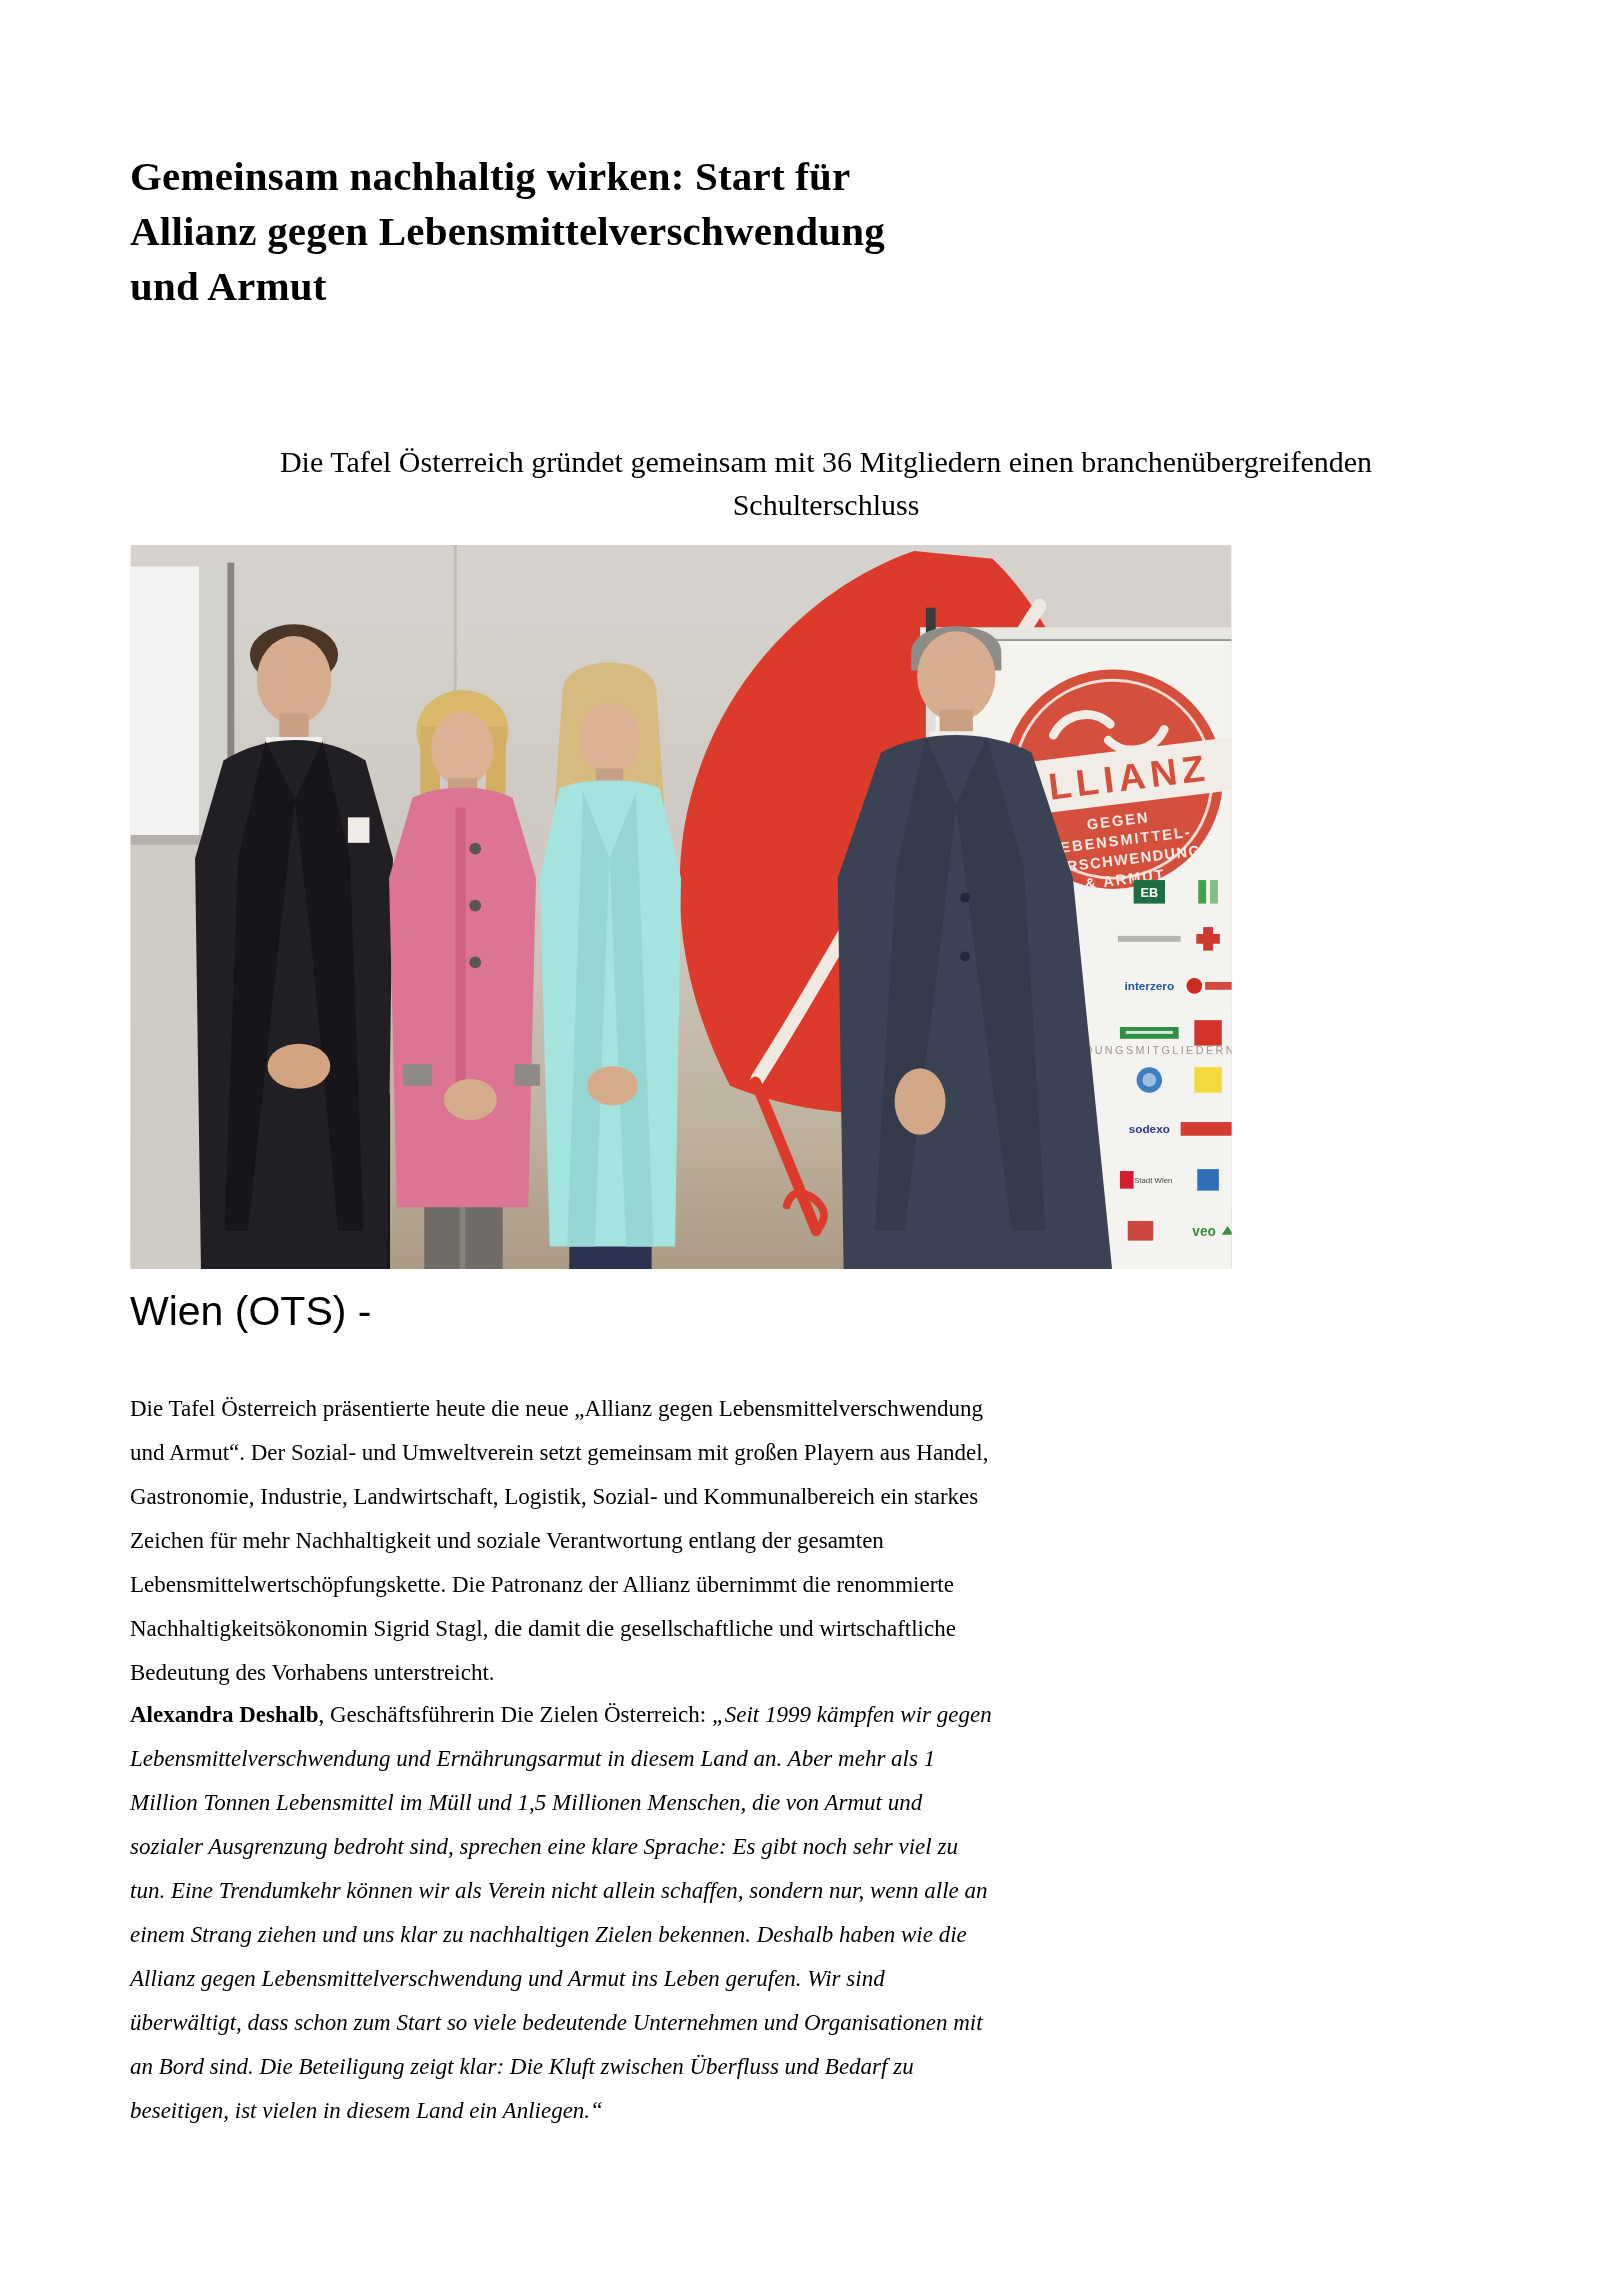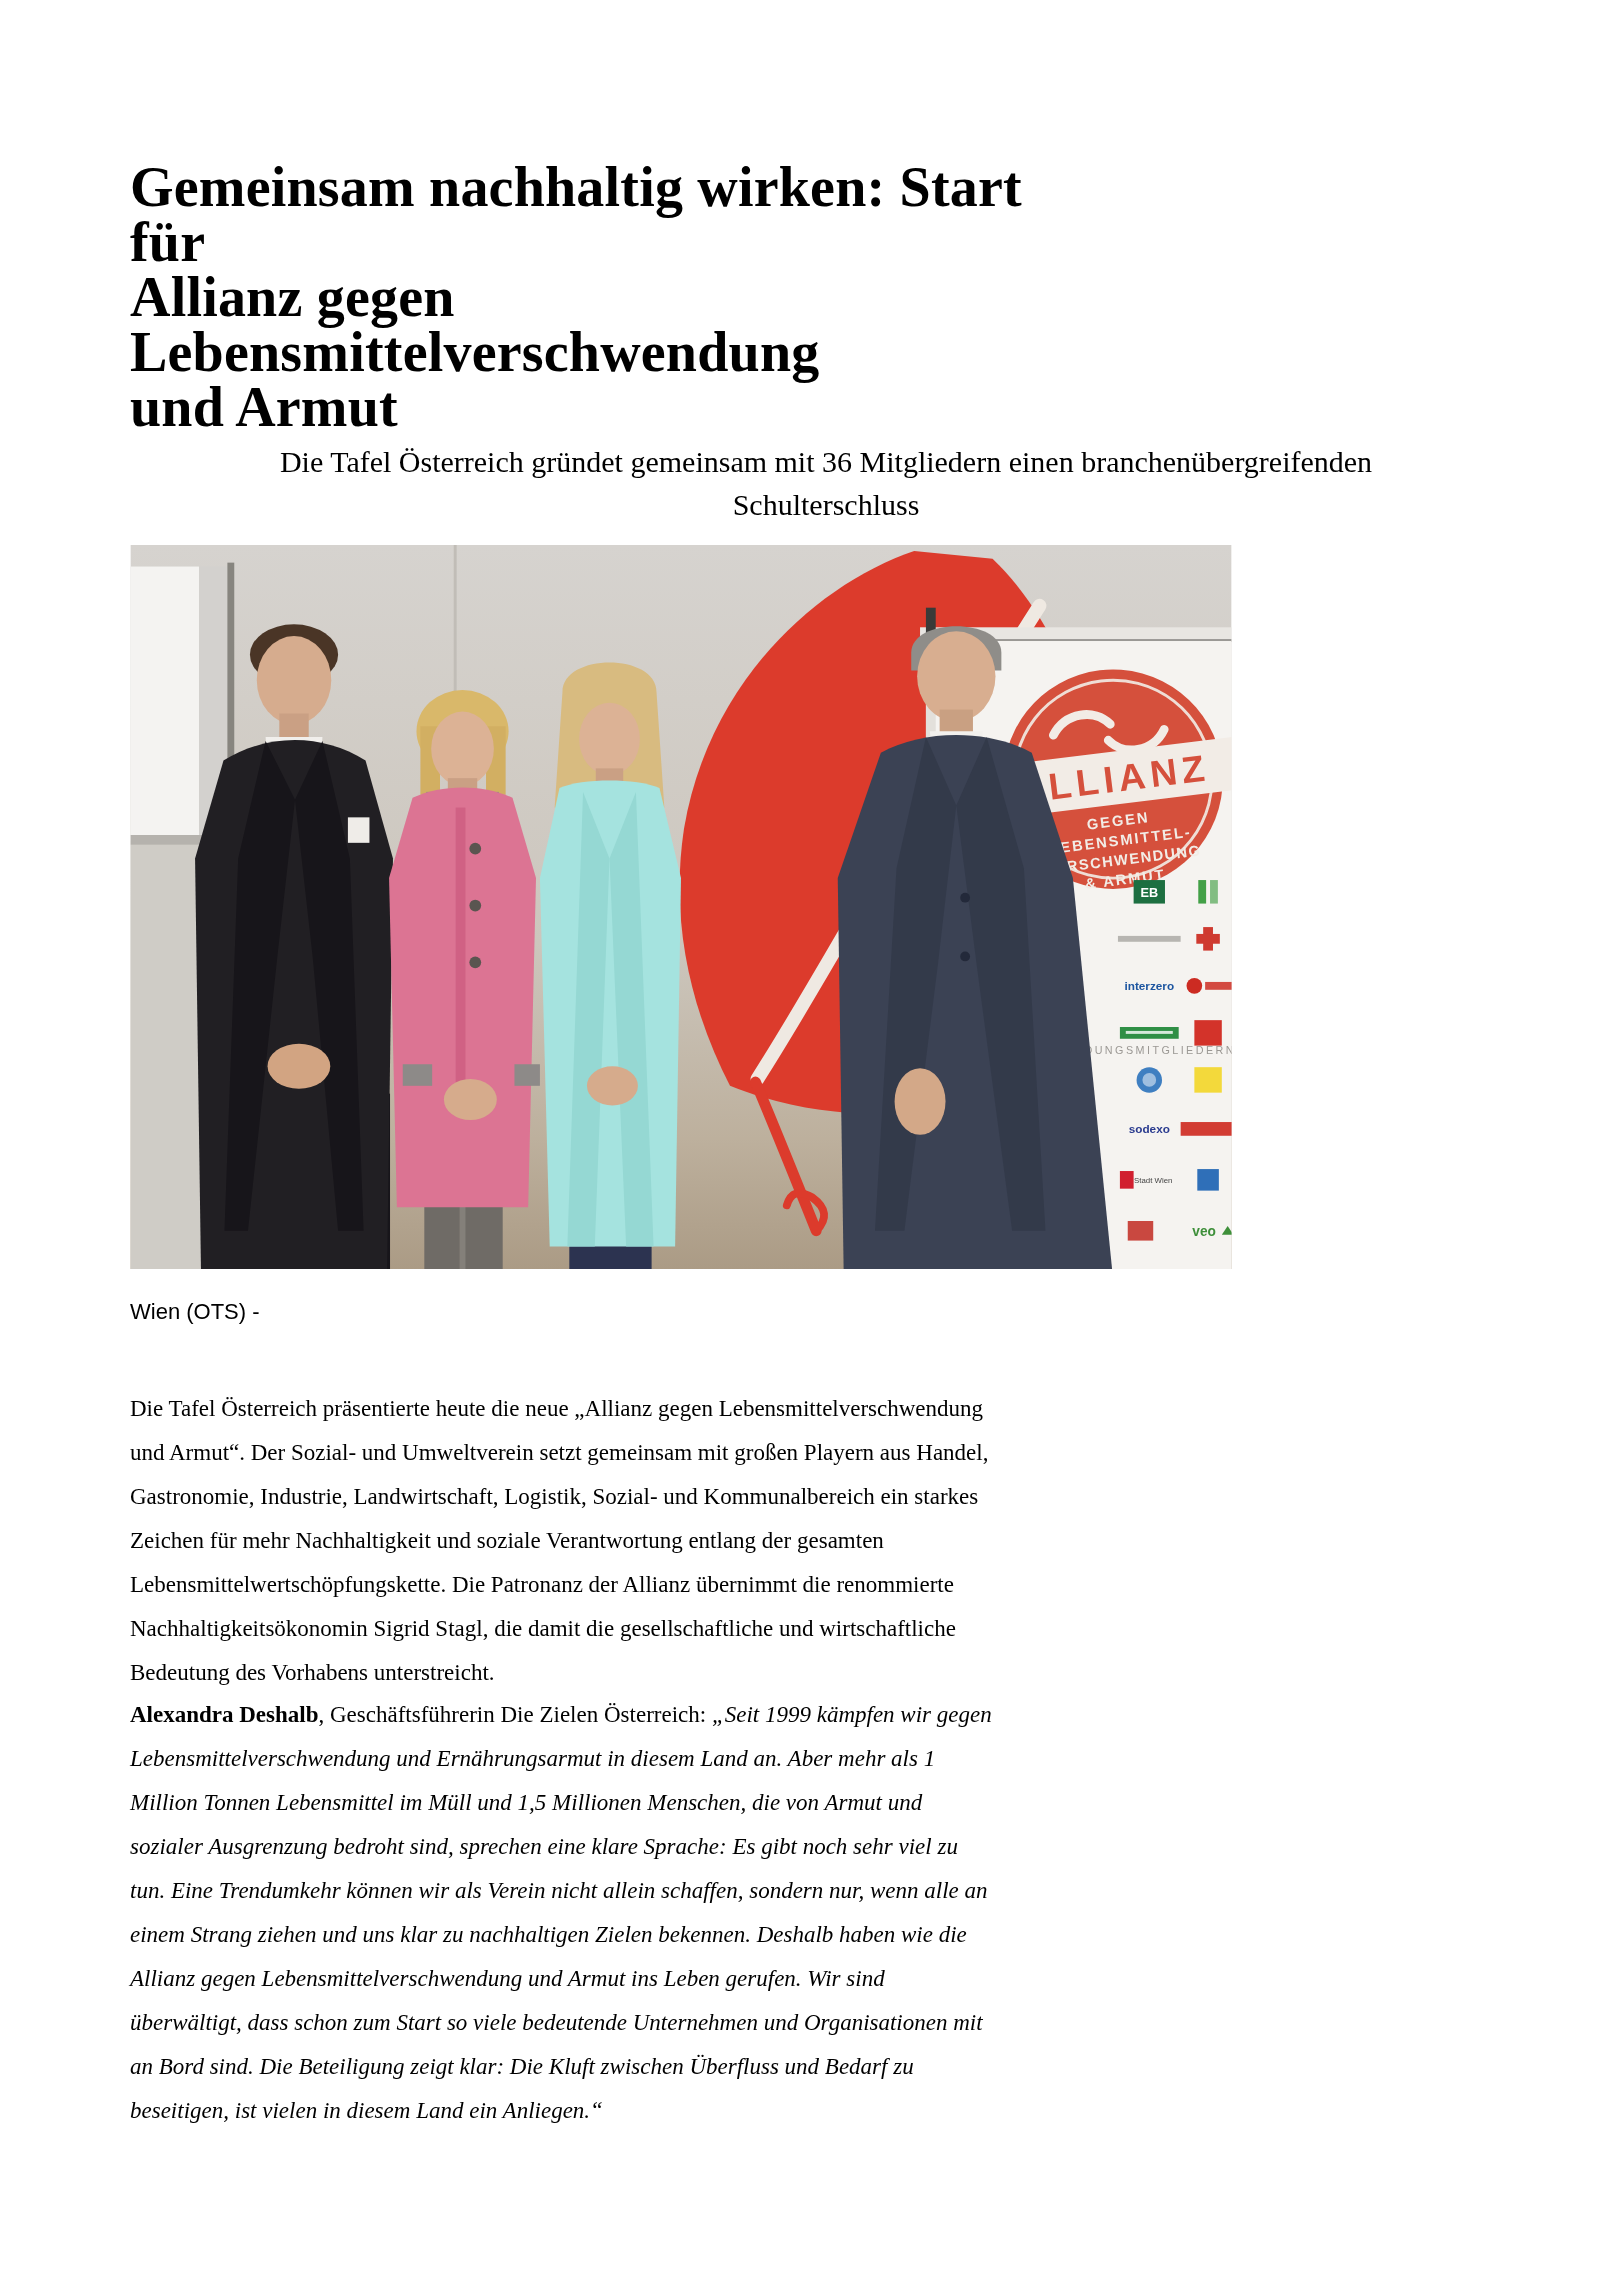--- a/index.html
+++ b/index.html
@@ -4,35 +4,35 @@
 <style>
   html,body{margin:0;padding:0;}
   body{
     width:1621px;height:2293px;position:relative;background:#ffffff;
     font-family:"Liberation Serif","DejaVu Serif",serif;color:#000;
     overflow:hidden;
   }
   .abs{position:absolute;}
   .headline{
     left:130px;top:122px;width:980px;
-    font-size:56px;line-height:55px;font-weight:bold;
+    font-size:41px;line-height:55px;font-weight:bold;
     white-space:pre-line;letter-spacing:0.2px;
   }
   .subtitle{
     left:130px;top:440px;width:1392px;
     font-size:30px;line-height:43px;white-space:pre-line;text-align:center;
   }
   .photo-wrap{
     left:130px;top:545px;width:1102px;height:724px;overflow:hidden;
   }
   .photo-wrap svg{display:block;}
   .location-line{
     left:130px;top:1292px;width:588px;
     font-family:"Liberation Sans","DejaVu Sans",sans-serif;
-    font-size:22px;line-height:39px;
+    font-size:41px;line-height:39px;
   }
   .para{
     left:130px;top:1364px;width:1402px;
     font-size:23px;line-height:44px;white-space:pre-line;
   }
   .para2{top:1670px;}
   .q-author{font-weight:bold;}
   .q-quote{font-style:italic;}
   svg text{font-family:"Liberation Sans","DejaVu Sans",sans-serif;}
 </style>

